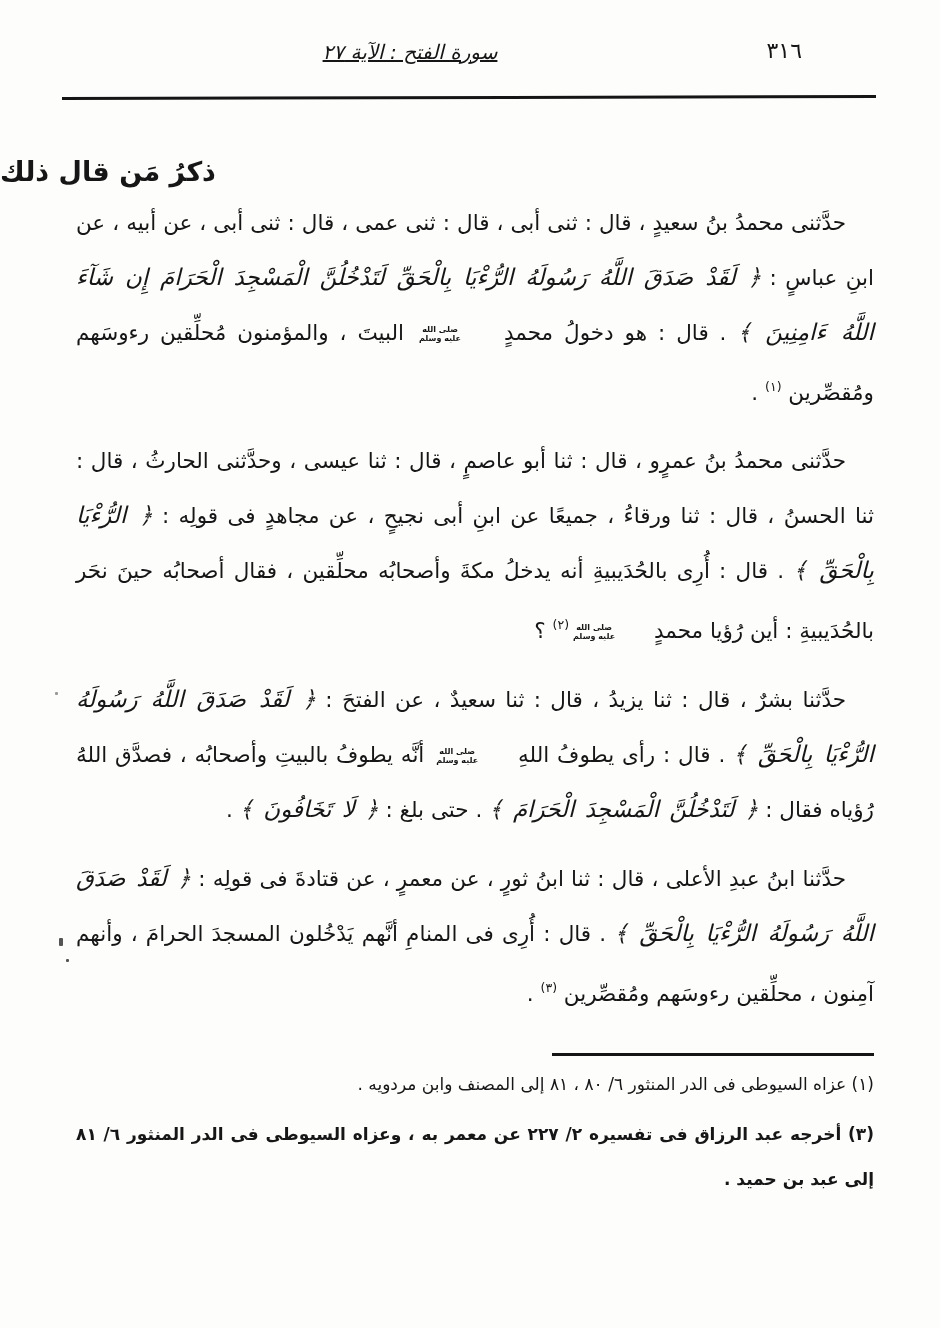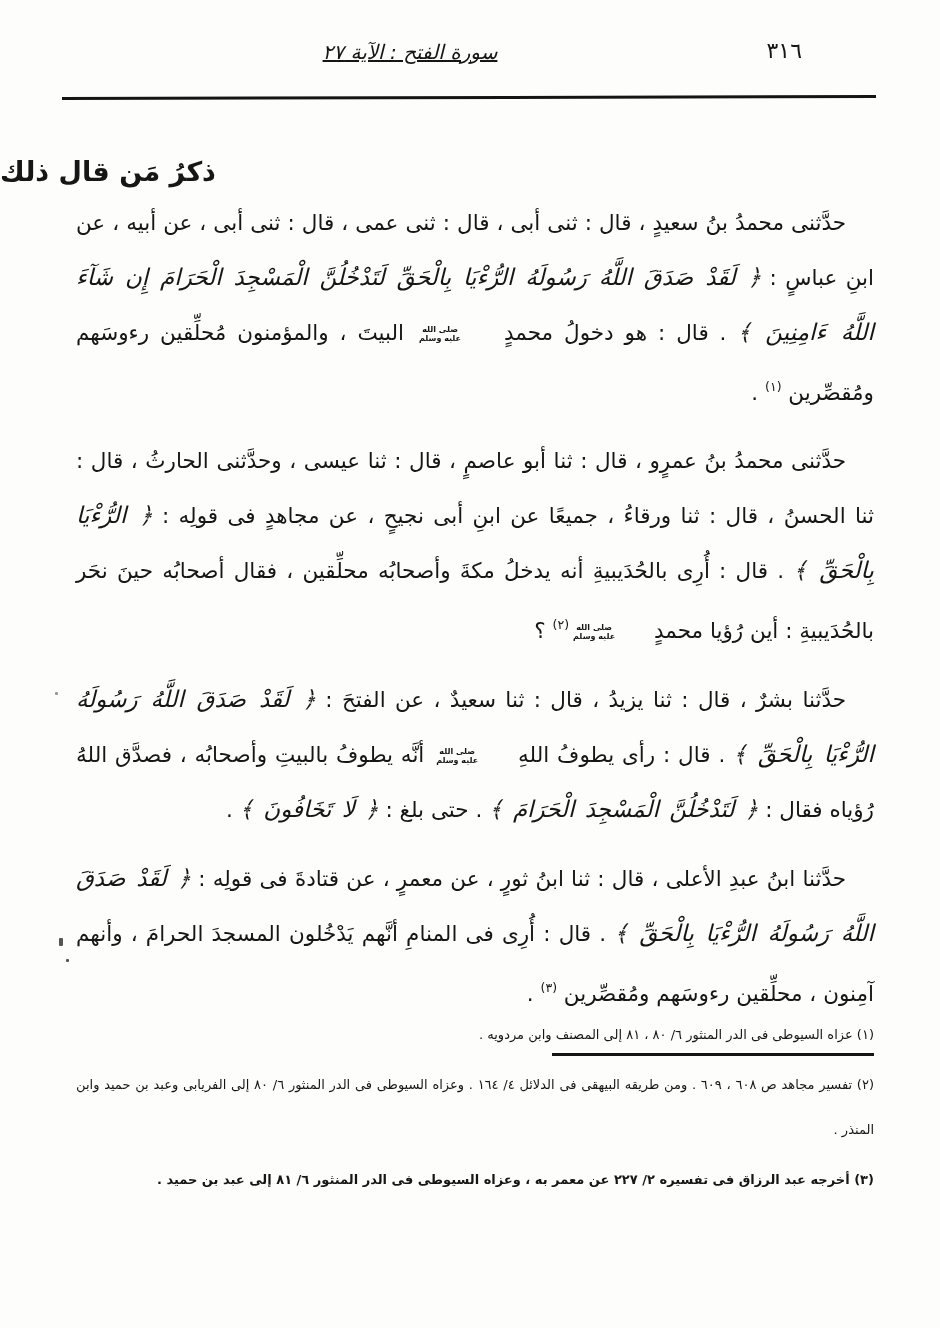--- a/index.html
+++ b/index.html
@@ -57,22 +57,22 @@
     font-size: 8px; line-height: 1.15; vertical-align: middle;
     margin: 0 4px; font-weight: bold; justify-content: flex-end;
   }
   .saw span { display: block; }
   
   .footnote-sep {
     position: absolute; top: 1053px; right: 66px;
     width: 322px; height: 3px; background: #151515;
   }
   .footnotes {
-    position: absolute; top: 1012px; right: 66px; left: 76px;
-    font-size: 13px; line-height: 45px;
+    position: absolute; top: 1062px; right: 66px; left: 76px;
+    font-size: 17px; line-height: 45px;
     text-align: justify;
   }
   .fn { margin: 0 0 5px 0; }
   .fn:last-child { margin-bottom: 0; font-weight: bold; }
   
   .speck { position: absolute; background: #555; border-radius: 1px; }
   .speck-1 { left: 59px; top: 938px; width: 4px; height: 8px; }
   .speck-2 { left: 66px; top: 959px; width: 3px; height: 3px; }
   .speck-3 { left: 55px; top: 692px; width: 3px; height: 3px; opacity:.6; }
 </style>
@@ -103,21 +103,20 @@
           <span>صلى الله</span>
           <span>عليه وسلم</span>
         </span><span class="text"> أنَّه يطوفُ بالبيتِ وأصحابُه ، فصدَّق اللهُ رُؤياه فقال : </span><span class="quran">﴿ لَتَدْخُلُنَّ الْمَسْجِدَ الْحَرَامَ ﴾</span><span class="text"> . حتى بلغ : </span><span class="quran">﴿ لَا تَخَافُونَ ﴾</span><span class="text"> .</span></p>
       <p class="para"><span class="bold">حدَّثنا</span><span class="text"> ابنُ عبدِ الأعلى ، قال : ثنا ابنُ ثورٍ ، عن معمرٍ ، عن قتادةَ فى قولِه : </span><span class="quran">﴿ لَقَدْ صَدَقَ اللَّهُ رَسُولَهُ الرُّءْيَا بِالْحَقِّ ﴾</span><span class="text"> . قال : أُرِى فى المنامِ أنَّهم يَدْخُلون المسجدَ الحرامَ ، وأنهم آمِنون ، محلِّقين رءوسَهم ومُقصِّرين </span><span class="fnref">(٣)</span><span class="text"> .</span></p>
     </div>
 
   <div class="footnote-sep"></div>
 
   <div class="footnotes">
       <p class="fn">(١) عزاه السيوطى فى الدر المنثور ٦/ ٨٠ ، ٨١ إلى المصنف وابن مردويه .</p>
-      <p class="fn">(٢) تفسير مجاهد ص ٦٠٨ ، ٦٠٩ . ومن طريقه البيهقى فى الدلائل ٤/ ١٦٤ . وعزاه السيوطى فى الدر المنثور ٦/ ٨٠ إلى الفريابى وعبد بن حميد وابن المنذر .</p>
       <p class="fn">(٣) أخرجه عبد الرزاق فى تفسيره ٢/ ٢٢٧ عن معمر به ، وعزاه السيوطى فى الدر المنثور ٦/ ٨١ إلى عبد بن حميد .</p>
     </div>
 
   <div class="speck speck-1"></div>
   <div class="speck speck-2"></div>
   <div class="speck speck-3"></div>
 
 </div>
 
 </body></html>

